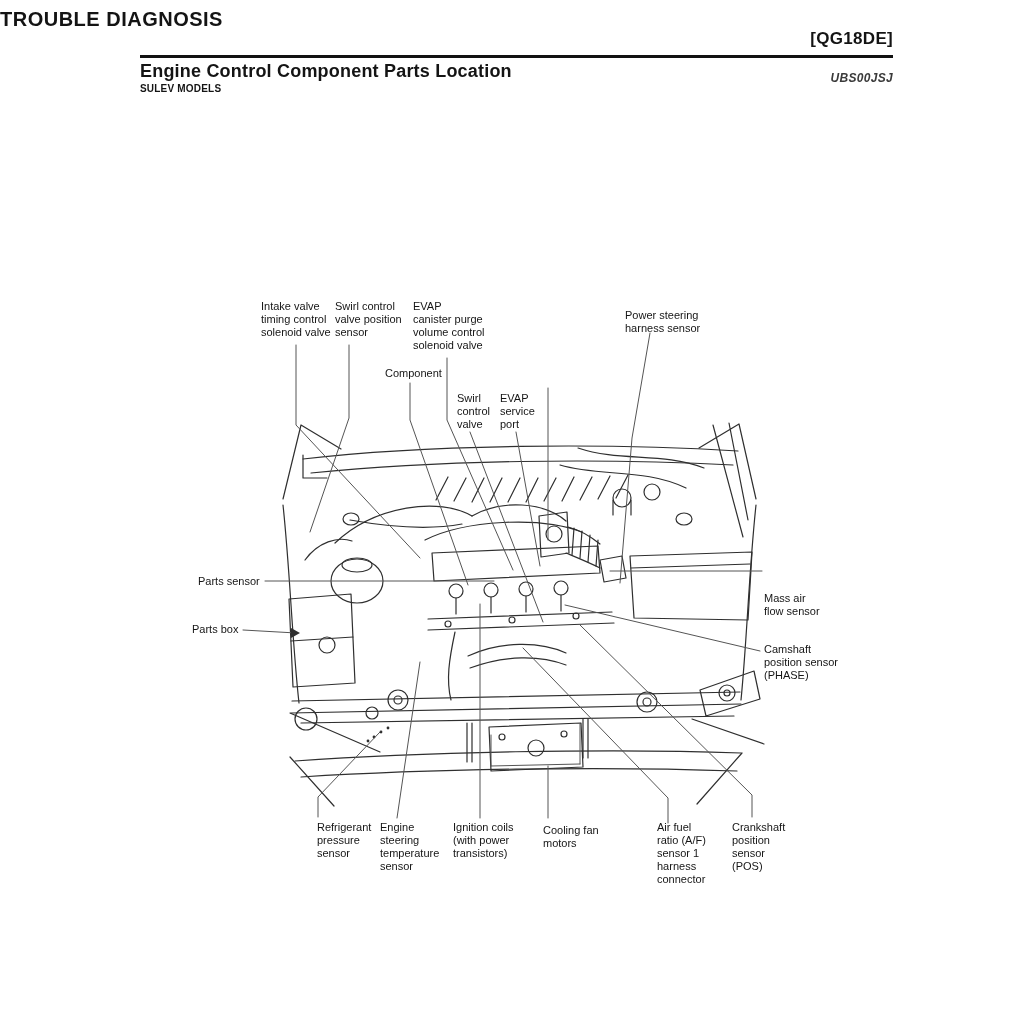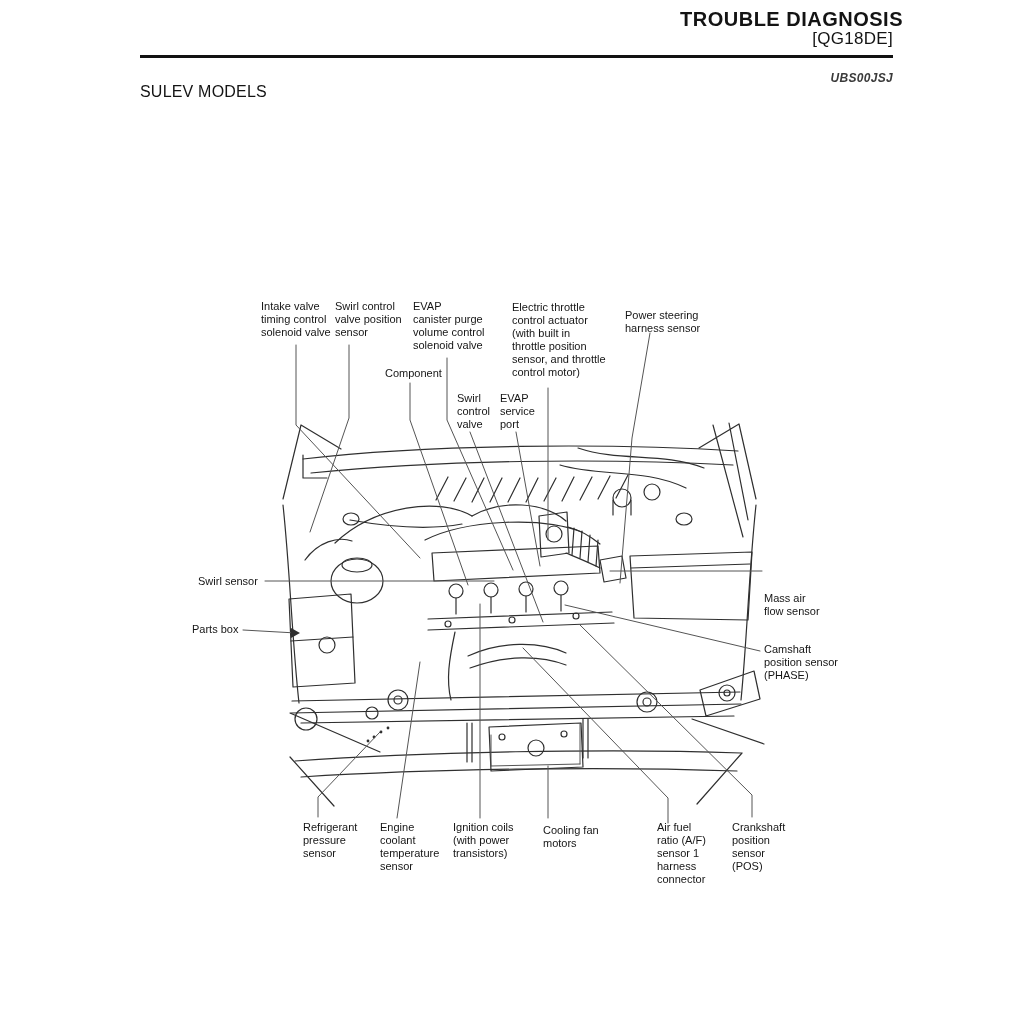--- a/index.html
+++ b/index.html
@@ -1,53 +1,54 @@
 <!DOCTYPE html>
 <html><head>
 <meta charset="utf-8">
 <style>
   html,body{margin:0;padding:0;background:#ffffff;}
   .page{
     position:relative;width:1024px;height:1024px;background:#ffffff;
     font-family:"Liberation Sans","DejaVu Sans",sans-serif;color:#141414;overflow:hidden;
   }
   .doc-title{
-    position:absolute;left:0;top:8px;width:903px;text-align:right;
+    position:absolute;left:0;top:8px;width:903px;text-align:left;
     font-size:20px;font-weight:bold;letter-spacing:.5px;
   }
   .engine-code{
-    position:absolute;right:131px;top:29px;font-size:17px;font-weight:normal;letter-spacing:.3px;
+    position:absolute;right:131px;top:29px;font-size:17px;font-weight:bold;letter-spacing:.3px;
   }
   .header-rule{
     position:absolute;left:140px;top:55px;width:753px;height:2.5px;background:#111;
   }
   .section-title{
     position:absolute;left:140px;top:61px;font-size:18px;font-weight:bold;letter-spacing:.2px;
   }
   .doc-code{
     position:absolute;right:131px;top:71px;font-size:12px;font-style:italic;font-weight:bold;color:#3a3a3a;letter-spacing:.3px;
   }
   .section-sub{
-    position:absolute;left:140px;top:83px;font-size:16px;font-weight:normal;letter-spacing:.2px;
+    position:absolute;left:140px;top:83px;font-size:10px;font-weight:bold;letter-spacing:.2px;
   }
   .diagram{position:absolute;left:0;top:0;width:880px;height:1024px;}
   .diagram svg{position:absolute;left:0;top:0;}
   .lbl{
     position:absolute;font-size:11px;line-height:13px;color:#151515;
     white-space:pre-line;letter-spacing:0;
   }
 </style>
 </head>
 <body>
 
 <div class="page">
 
   <div class="doc-title">TROUBLE DIAGNOSIS</div>
   <div class="engine-code">[QG18DE]</div>
   <div class="header-rule"></div>
+  <div class="section-title">Engine Control Component Parts Location</div>
   <div class="doc-code">UBS00JSJ</div>
   <div class="section-sub">SULEV MODELS</div>
 
   <div class="diagram">
 
     <svg width="1024" height="1024" viewBox="0 0 1024 1024">
 
       <g fill="none" stroke="#2f2f2f" stroke-width="1.2" stroke-linecap="round" stroke-linejoin="round">
 
         <g>
@@ -197,47 +198,41 @@
     <div class="lbl" style="left:261px;top:300px">Intake valve
 timing control
 solenoid valve</div>
     <div class="lbl" style="left:335px;top:300px">Swirl control
 valve position
 sensor</div>
     <div class="lbl" style="left:413px;top:300px">EVAP
 canister purge
 volume control
 solenoid valve</div>
-    <div class="lbl" style="left:512px;top:301px">Electric throttle
-control actuator
-(with built in
-throttle position
-sensor, and throttle
-control motor)</div>
     <div class="lbl" style="left:625px;top:309px">Power steering
 harness sensor</div>
     <div class="lbl" style="left:385px;top:367px">Component</div>
     <div class="lbl" style="left:457px;top:392px">Swirl
 control
 valve</div>
     <div class="lbl" style="left:500px;top:392px">EVAP
 service
 port</div>
-    <div class="lbl" style="left:198px;top:575px">Swirl sensor</div>
+    <div class="lbl" style="left:198px;top:575px">Parts sensor</div>
     <div class="lbl" style="left:192px;top:623px">Parts box</div>
     <div class="lbl" style="left:764px;top:592px">Mass air
 flow sensor</div>
     <div class="lbl" style="left:764px;top:643px">Camshaft
 position sensor
 (PHASE)</div>
-    <div class="lbl" style="left:303px;top:821px">Refrigerant
+    <div class="lbl" style="left:317px;top:821px">Refrigerant
 pressure
 sensor</div>
     <div class="lbl" style="left:380px;top:821px">Engine
-coolant
+steering
 temperature
 sensor</div>
     <div class="lbl" style="left:453px;top:821px">Ignition coils
 (with power
 transistors)</div>
     <div class="lbl" style="left:543px;top:824px">Cooling fan
 motors</div>
     <div class="lbl" style="left:657px;top:821px">Air fuel
 ratio (A/F)
 sensor 1

